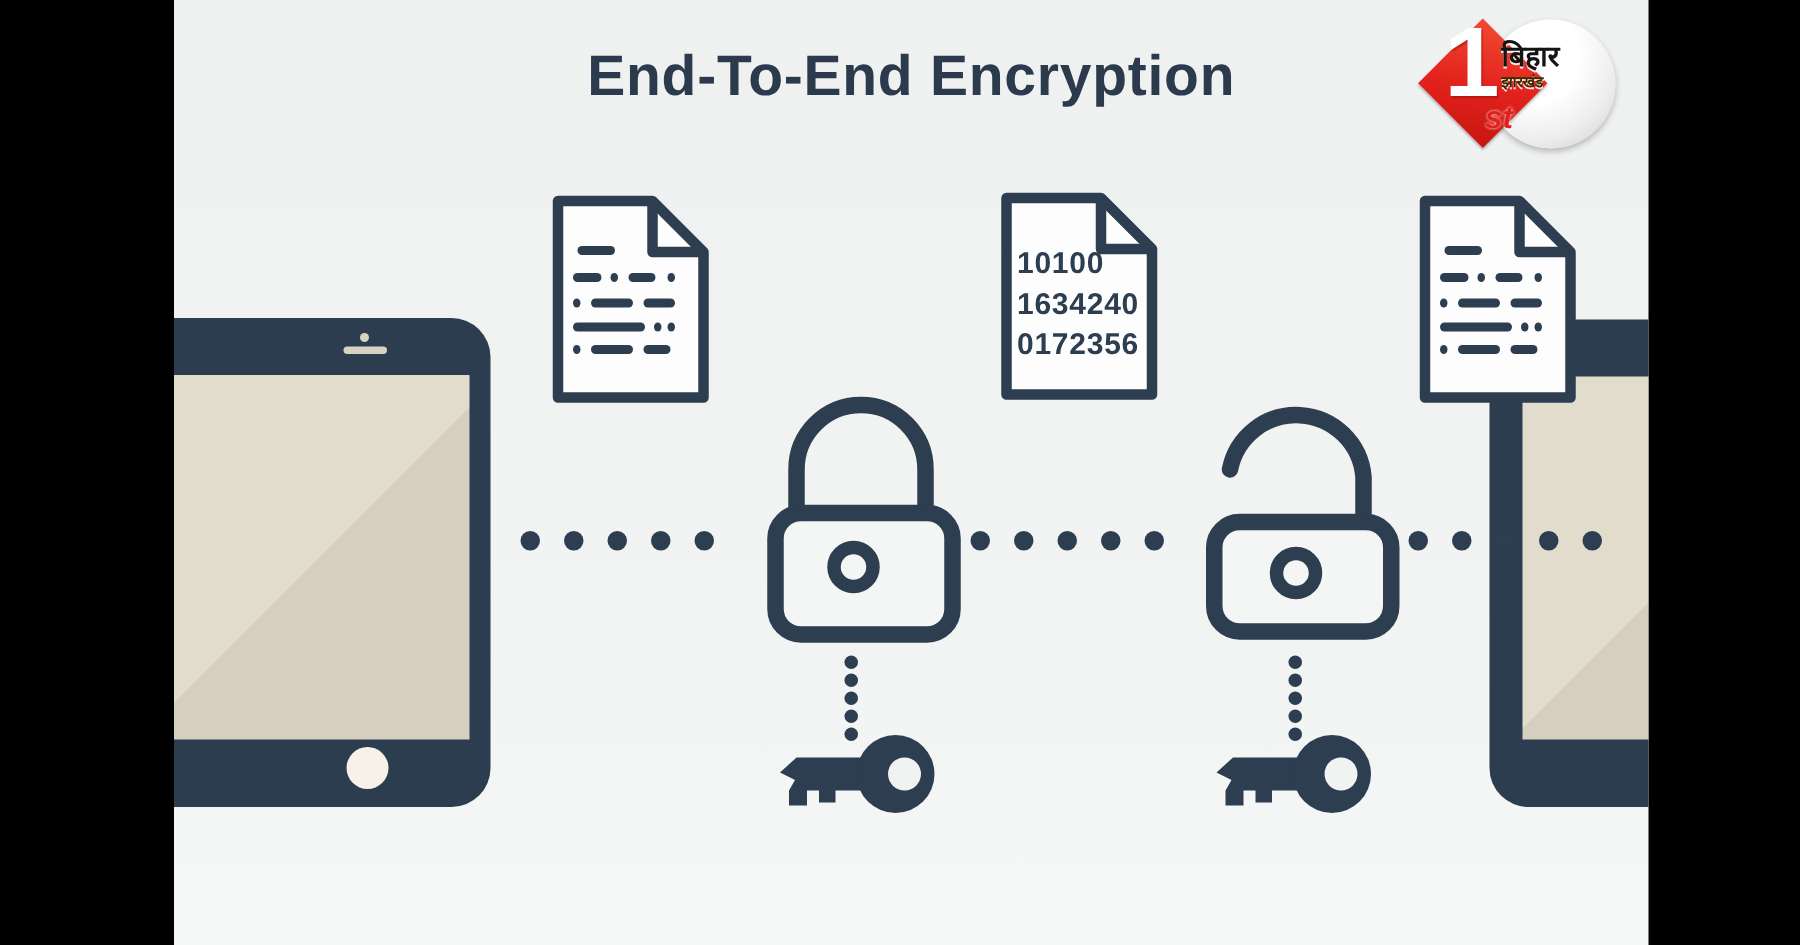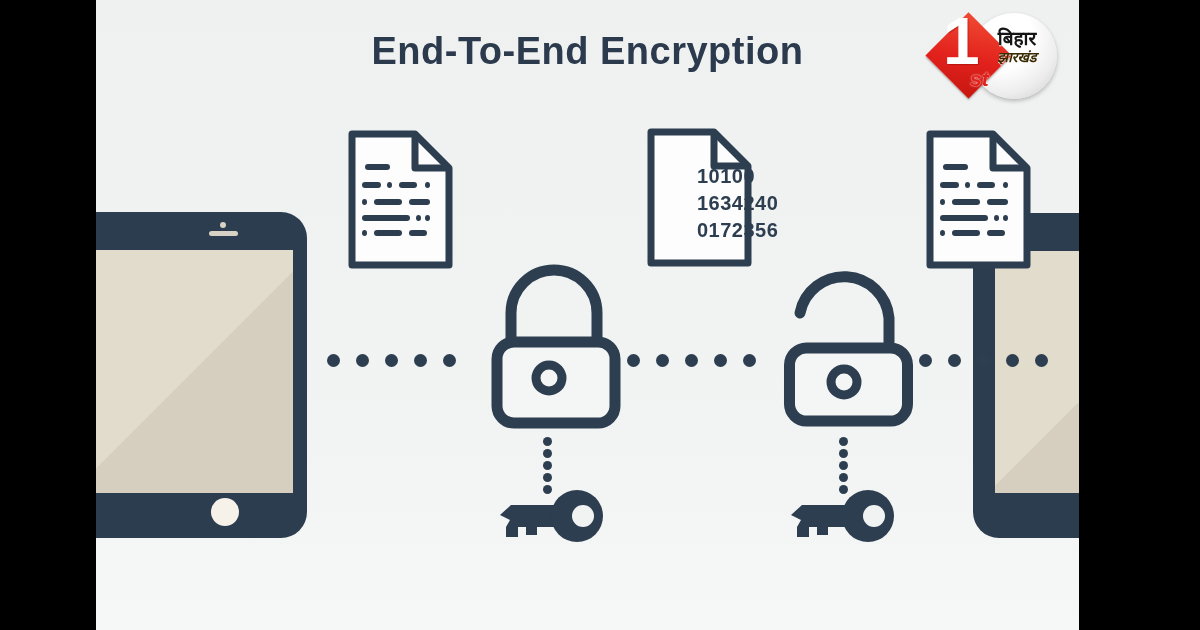--- a/index.html
+++ b/index.html
@@ -1,21 +1,21 @@
 <!DOCTYPE html>
 <html><head>
 <meta charset="utf-8">
 <style>
   html,body{margin:0;padding:0;background:#000;}
   .stage{
     position:relative;width:1200px;height:630px;background:#000;
     overflow:hidden;font-family:"Liberation Sans",sans-serif;
   }
   .content{
-    position:absolute;left:96px;top:0;width:983px;height:630px;
+    position:absolute;left:116px;top:0;width:983px;height:630px;
     background:linear-gradient(180deg,#eff1f1 0%,#f2f3f3 70%,#f6f7f7 100%);
     overflow:hidden;
   }
   
   .title{
     position:absolute;left:0;top:30px;width:983px;text-align:center;
     font-size:38px;font-weight:bold;color:#2c3a4d;letter-spacing:.5px;margin:0;
   }
   
   .logo{position:absolute;right:5px;top:4px;width:140px;height:100px;}
@@ -32,25 +32,25 @@
   }
   .logo-numeral{
     position:absolute;left:760px;top:4px;z-index:3;color:#fff;
     font-size:66px;font-weight:bold;line-height:1;text-shadow:1px 1px 1px rgba(120,0,0,.35);
   }
   .logo-suffix{
     position:absolute;left:787px;top:63px;z-index:3;color:#e2211c;
     font-size:21px;font-weight:bold;text-shadow:0 0 2px #fff;font-style:italic;
   }
   .logo-region{
-    position:absolute;left:798px;top:25px;width:72px;z-index:3;text-align:center;
+    position:absolute;left:798px;top:25px;width:72px;z-index:3;
     color:#141414;line-height:1.1;
   }
   .logo-region .l1{display:block;font-size:19px;font-weight:bold;text-shadow:0 1px 0 rgba(255,255,255,.9);}
-  .logo-region .l2{display:block;font-size:14px;font-weight:bold;color:#3a2c00;text-shadow:0 1px 0 rgba(255,255,255,.9);font-style:italic;}
+  .logo-region .l2{display:block;font-size:10px;font-weight:bold;color:#3a2c00;text-shadow:0 1px 0 rgba(255,255,255,.9);}
   
   .phone{position:absolute;background:#2c3d4f;}
   .phone.left{left:-23px;top:212px;width:234px;height:326px;border-radius:0 26px 26px 0;}
   .phone.right{left:877px;top:213px;width:230px;height:325px;border-radius:26px 0 0 26px;}
   .screen{
     position:absolute;top:38px;bottom:45px;
     background:linear-gradient(135deg,#e2dccd 52%,#d6cfc0 52.3%);
   }
   .phone.left .screen{left:0;right:14px;}
   .phone.right .screen{left:22px;right:0;}
@@ -62,21 +62,21 @@
   .phone.left .home-btn{left:138px;}
   
   .doc{position:absolute;}
   .doc.left{left:251px;top:129px;}
   .doc.mid{left:550px;top:127px;}
   .doc.right{left:829px;top:129px;}
   .binary{
     position:absolute;left:562px;top:163px;width:92px;
     font-size:20px;line-height:27px;font-weight:bold;color:#2d3e50;letter-spacing:.5px;
   }
-  .binary span{display:block;margin-left:39px;}
+  .binary span{display:block;}
   
   .lock-closed{position:absolute;left:391px;top:260px;}
   .lock-open{position:absolute;left:680px;top:258px;}
   .key-left{position:absolute;left:402px;top:488px;}
   .key-right{position:absolute;left:693px;top:488px;}
   
   .hdots{position:absolute;top:354px;display:flex;gap:16px;}
   .hdots span{width:13px;height:13px;border-radius:50%;background:#2d3e50;}
   .hdots.g1{left:231px;}
   .hdots.g2{left:531px;}

